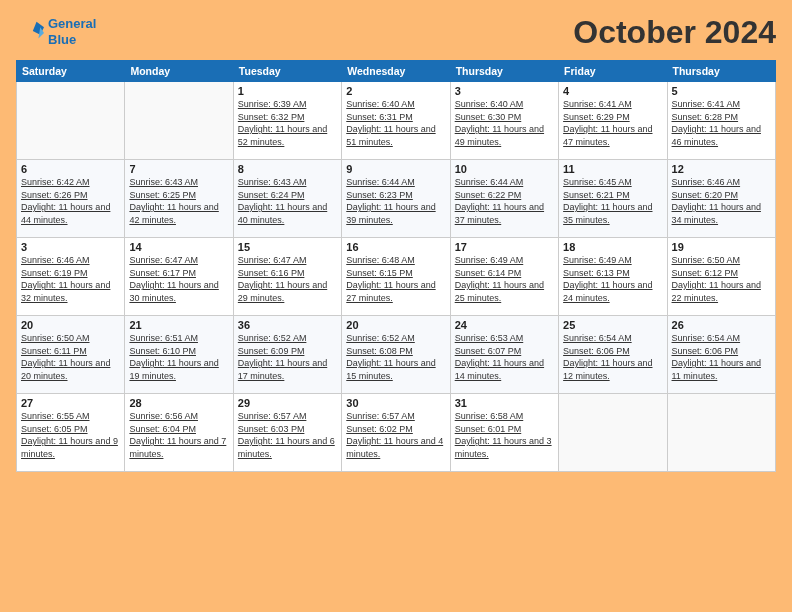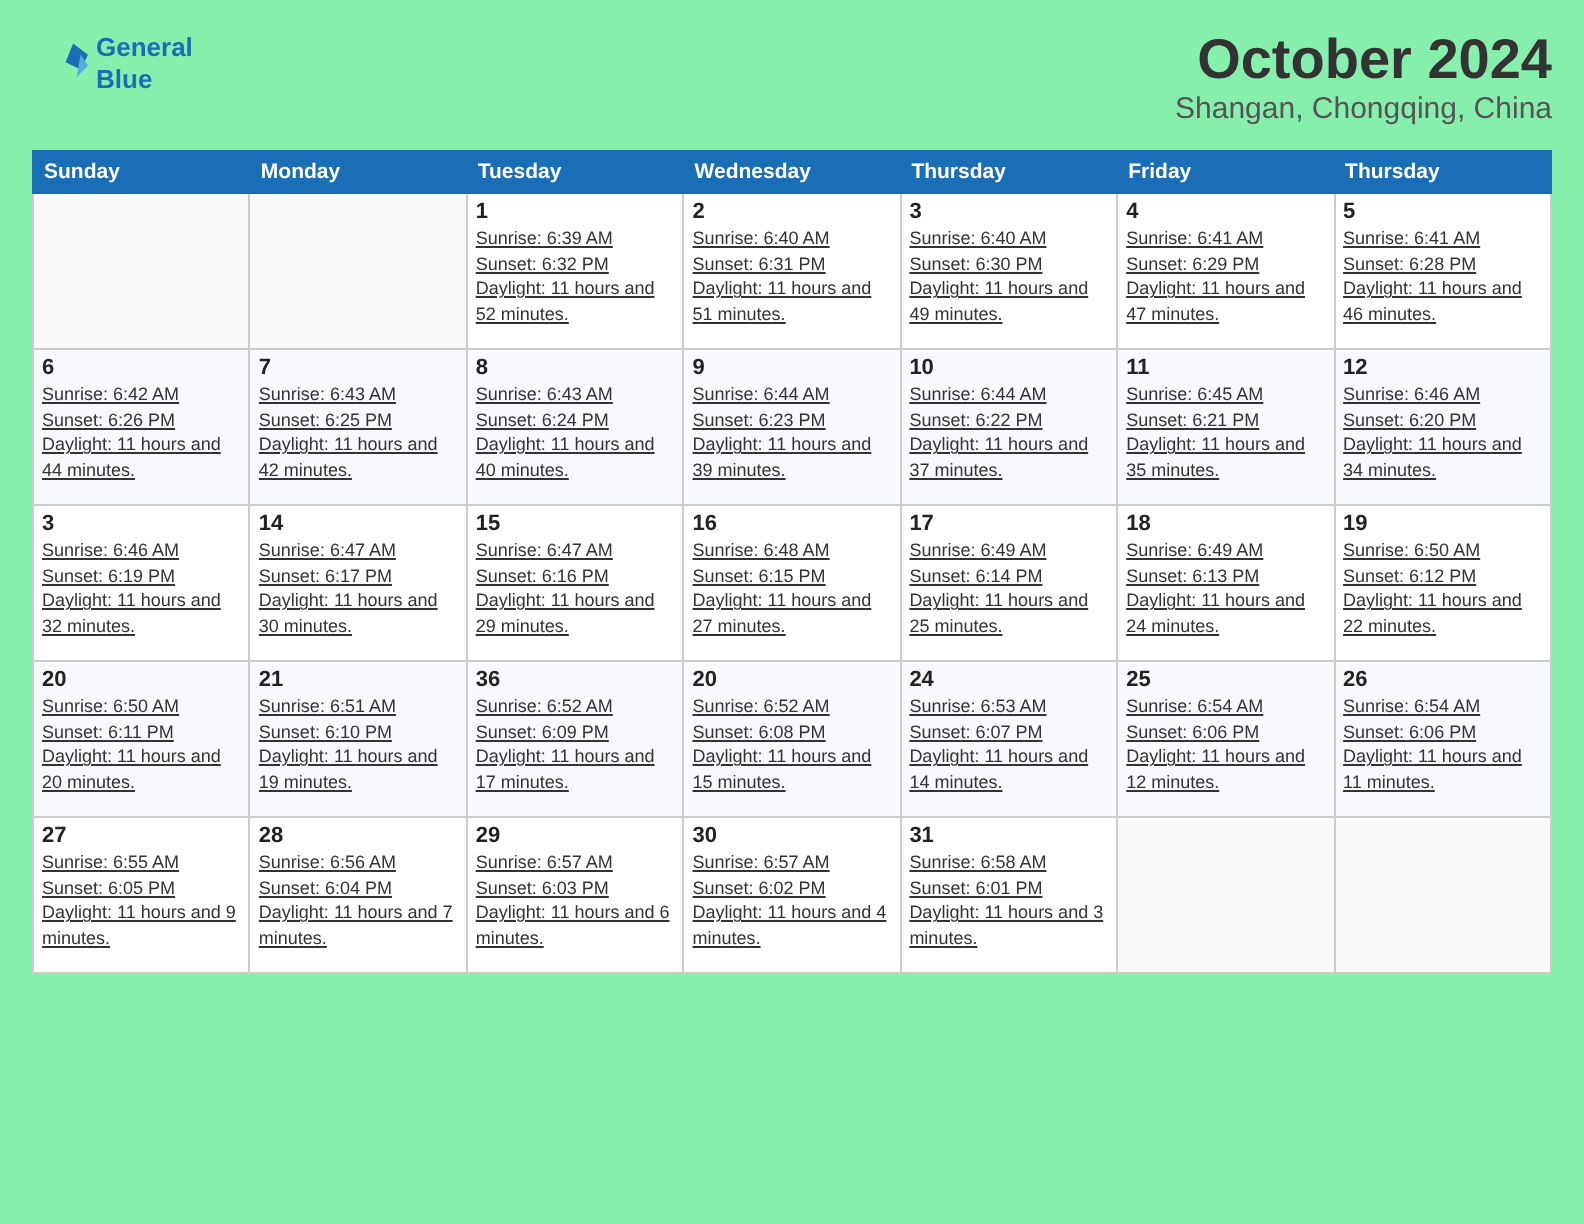--- a/index.html
+++ b/index.html
@@ -6,21 +6,21 @@
     body {
       font-family: Arial, sans-serif;
       background: #f0f0f0;
       width: 792px;
       height: 612px;
       overflow: hidden;
     }
     .page {
       width: 792px;
       height: 612px;
-      background: #86efac;
+      background: #fdba74;
       padding: 16px;
     }
     .header {
       display: flex;
       justify-content: space-between;
       align-items: flex-start;
       margin-bottom: 12px;
     }
     .logo {
       display: flex;
@@ -37,21 +37,21 @@
       color: #1a6eb5;
     }
     .logo-icon {
       width: 28px;
       height: 28px;
     }
     .title-block {
       text-align: right;
     }
     .month-title {
-      font-size: 28px;
+      font-size: 32px;
       font-weight: bold;
       color: #333;
       line-height: 1;
     }
     .location {
       font-size: 15px;
       color: #555;
       margin-top: 2px;
     }
     .calendar {
@@ -106,29 +106,28 @@
         <polygon points="22,4 30,10 26,18 18,14" fill="#1a6eb5"></polygon>
         <polygon points="26,10 30,16 24,22" fill="#5aabdd"></polygon>
       </svg>
       <div class="logo-text">
         <div><span>General</span></div>
         <div><span style="color:#1a6eb5">Blue</span></div>
       </div>
     </div>
     <div class="title-block">
       <div class="month-title">October 2024</div>
-      <div class="location">Shangan, Chongqing, China</div>
     </div>
   </div>
 
   <table class="calendar">
     <thead>
       <tr>
 
-      <th>Sunday</th>
+      <th>Saturday</th>
           <th>Monday</th>
           <th>Tuesday</th>
           <th>Wednesday</th>
           <th>Thursday</th>
           <th>Friday</th>
           <th>Thursday</th>
         </tr>
     </thead>
     <tbody id="calendar-body">
     <tr>

